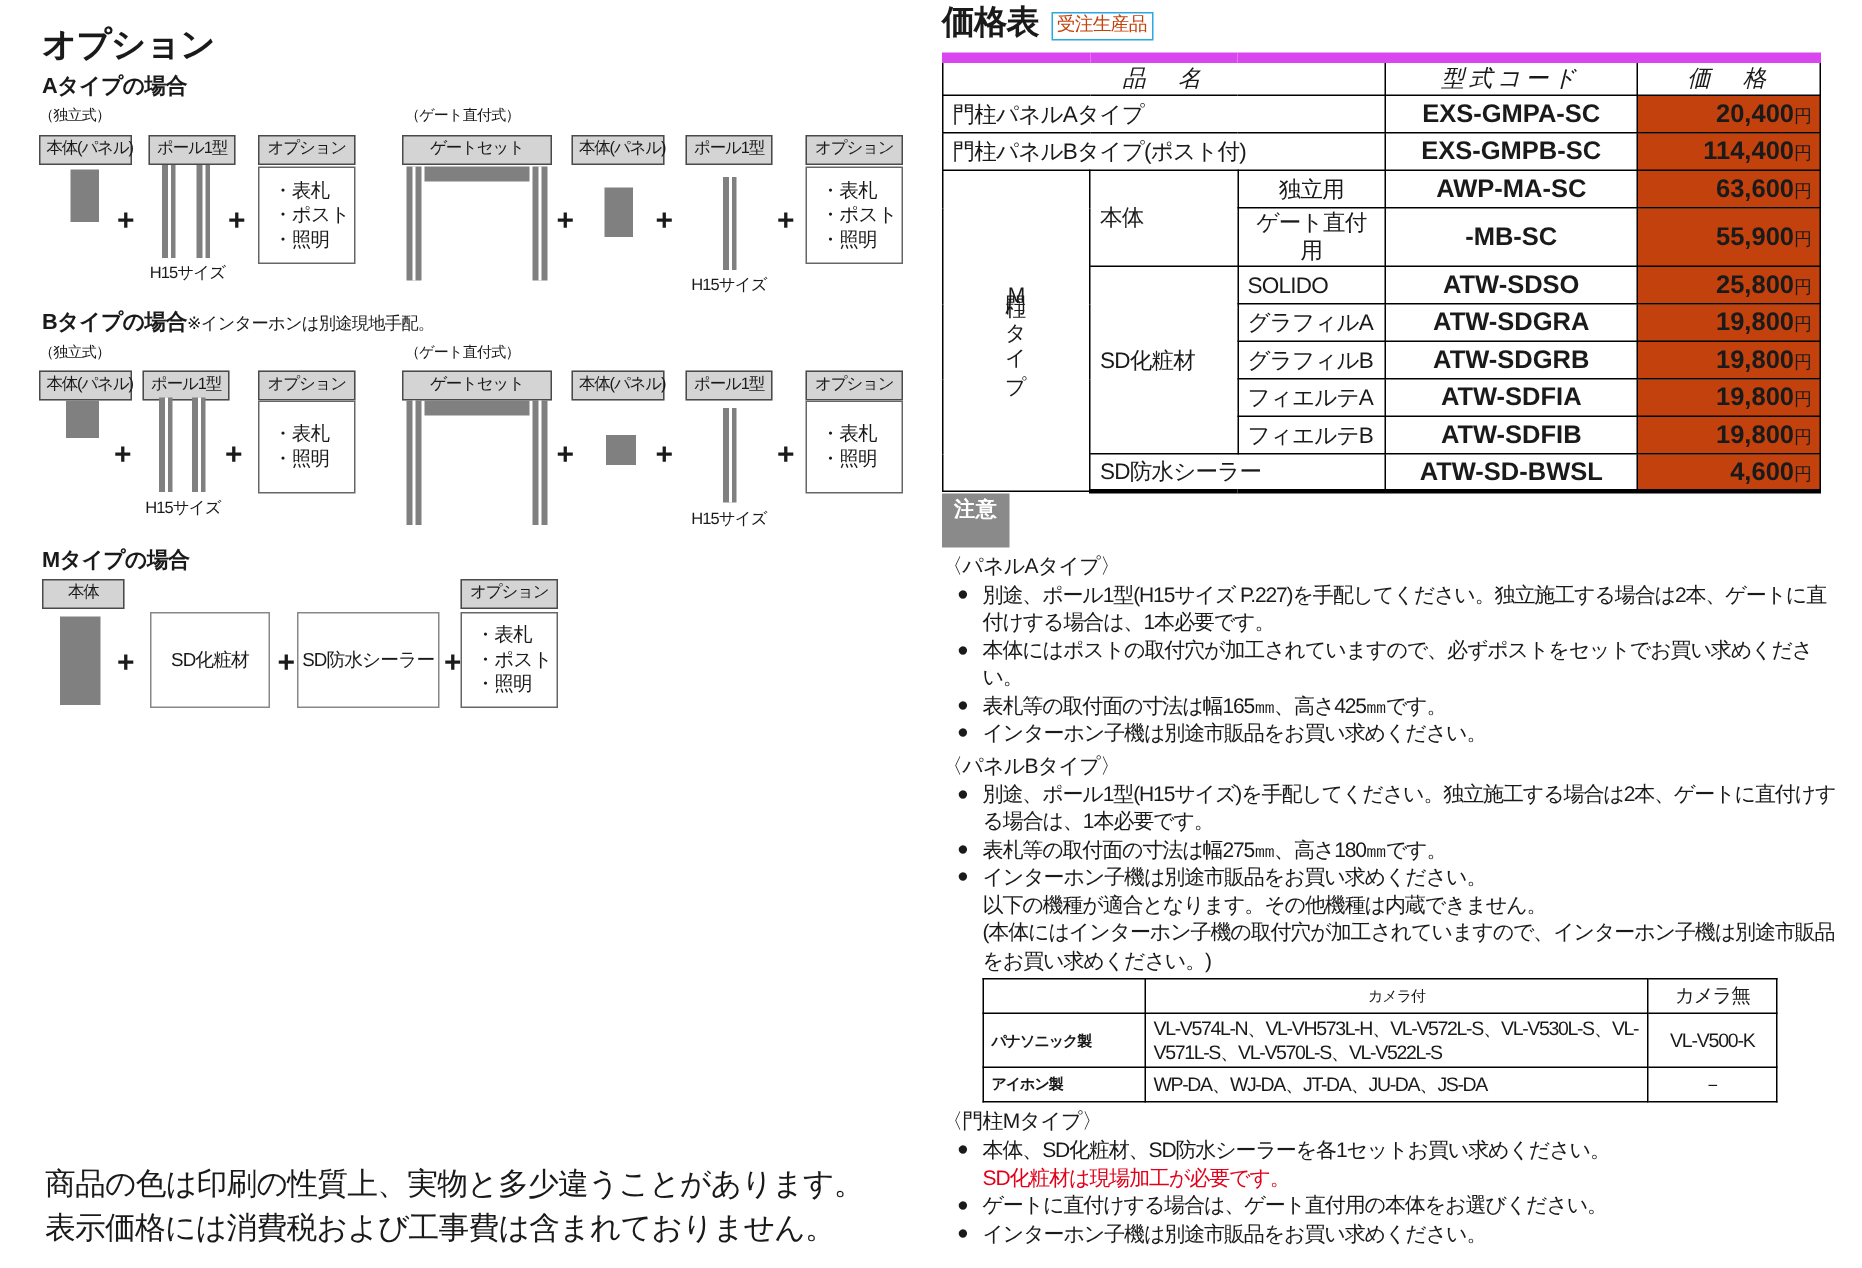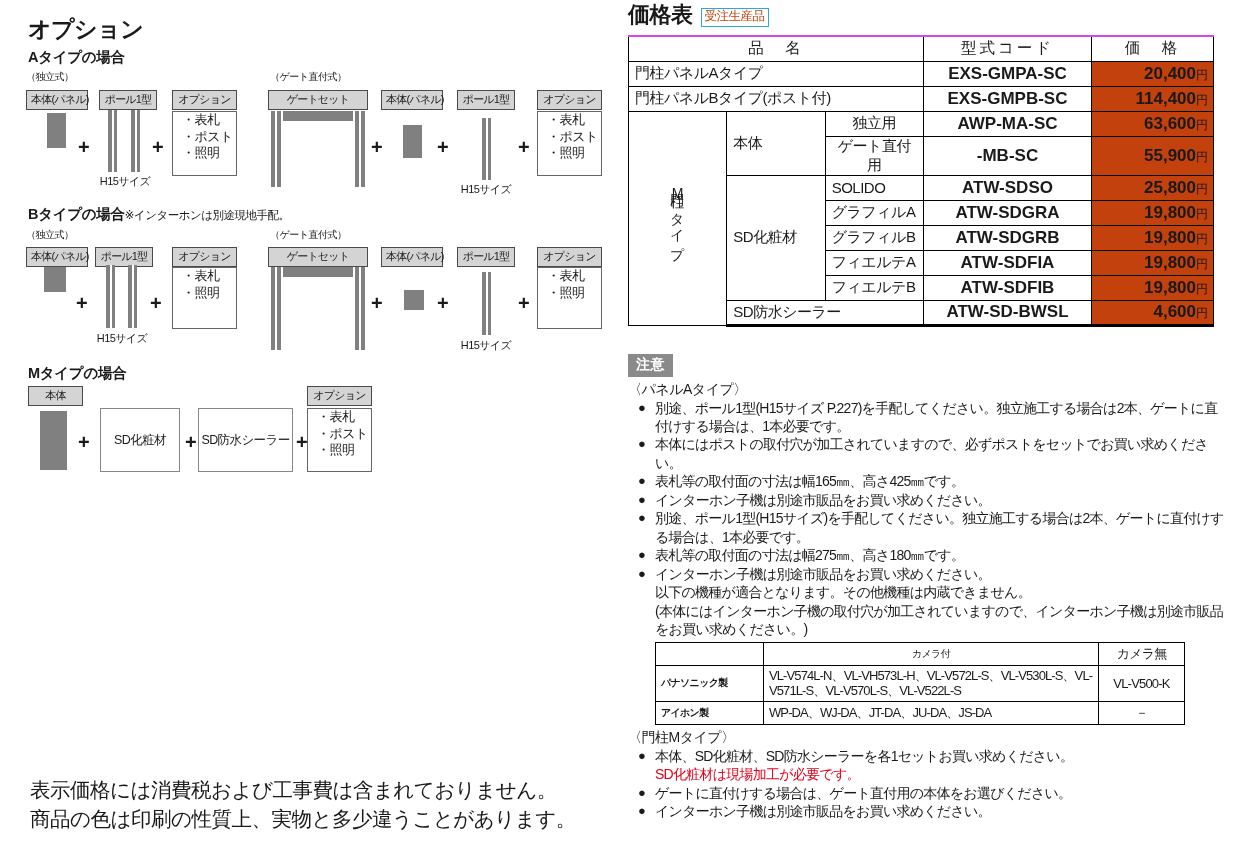--- a/index.html
+++ b/index.html
@@ -90,20 +90,21 @@
 
   .opt-box {
     border: 1px solid #666;
     background: #fff;
     font-size: 13px;
     line-height: 1.28;
     letter-spacing: -0.5px;
     box-sizing: border-box;
     display: flex;
     flex-direction: column;
+    justify-content: center;
     padding-left: 9px;
   }
 
   .plain-box {
     border: 1px solid #888;
     background: #fff;
     font-size: 12.5px;
     letter-spacing: -0.6px;
     box-sizing: border-box;
     display: flex;
@@ -236,32 +237,32 @@
     text-align: left;
     vertical-align: middle;
     width: 92px;
   }
   table.price .sub {
     text-align: left;
     width: 118px;
   }
   table.price .sub-center { text-align: center; }
   table.price tbody tr:last-child td { border-bottom: 3px solid #000; }
-  table.price thead th { border-top: 2px solid #d946ef; }
+  table.price thead th { border-top: 7px solid #d946ef; font-style: italic; }
 
   
   .badge-note {
     display: inline-block;
     background: #8a8a8a;
     color: #fff;
     font-size: 14px;
     font-weight: bold;
-    padding: 2px 8px 3px 8px;
+    padding: 2px 8px 16px 8px;
     letter-spacing: 0.5px;
-    margin-top: 27px;
+    margin-top: 0;
   }
   .note-group-title {
     font-size: 14px;
     letter-spacing: -0.5px;
     margin-top: 4px;
   }
   .note-li {
     font-size: 14px;
     line-height: 1.32;
     letter-spacing: -0.75px;
@@ -410,22 +411,22 @@
   <div class="plus" style="position:absolute;left:185px;top:432px;">+</div>
   <div class="plain-box" style="position:absolute;left:198px;top:408px;width:95px;height:64px;">SD防水シーラー</div>
   <div class="plus" style="position:absolute;left:296px;top:432px;">+</div>
   <div class="opt-box" style="position:absolute;left:307px;top:408px;width:65px;height:64px;">
     <span>・表札</span>
     <span>・ポスト</span>
     <span>・照明</span>
   </div>
 
   <div class="disclaimer">
+    <div>商品の色は印刷の性質上、実物と多少違うことがあります。</div>
     <div>表示価格には消費税および工事費は含まれておりません。</div>
-    <div>商品の色は印刷の性質上、実物と多少違うことがあります。</div>
   </div>
 </div>
 
 <div id="right-column">
 
   <div class="price-title-row">
     <span class="price-title">価格表</span>
     <span class="badge-made">受注生産品</span>
   </div>
 
@@ -498,20 +499,21 @@
 
   
   <div class="badge-note">注意</div>
 
   <div class="note-group-title">〈パネルAタイプ〉</div>
   <div class="note-li">別途、ポール1型(H15サイズ P.227)を手配してください。独立施工する場合は2本、ゲートに直付けする場合は、1本必要です。</div>
   <div class="note-li">本体にはポストの取付穴が加工されていますので、必ずポストをセットでお買い求めください。</div>
   <div class="note-li">表札等の取付面の寸法は幅165㎜、高さ425㎜です。</div>
   <div class="note-li">インターホン子機は別途市販品をお買い求めください。</div>
 
+  <div class="note-group-title">〈パネルBタイプ〉</div>
   <div class="note-li">別途、ポール1型(H15サイズ)を手配してください。独立施工する場合は2本、ゲートに直付けする場合は、1本必要です。</div>
   <div class="note-li">表札等の取付面の寸法は幅275㎜、高さ180㎜です。</div>
   <div class="note-li">インターホン子機は別途市販品をお買い求めください。</div>
   <div class="note-plain">以下の機種が適合となります。その他機種は内蔵できません。</div>
   <div class="note-plain">(本体にはインターホン子機の取付穴が加工されていますので、インターホン子機は別途市販品をお買い求めください。)</div>
 
   <table class="cam">
     <thead>
       <tr>
         <th class="maker"></th>

